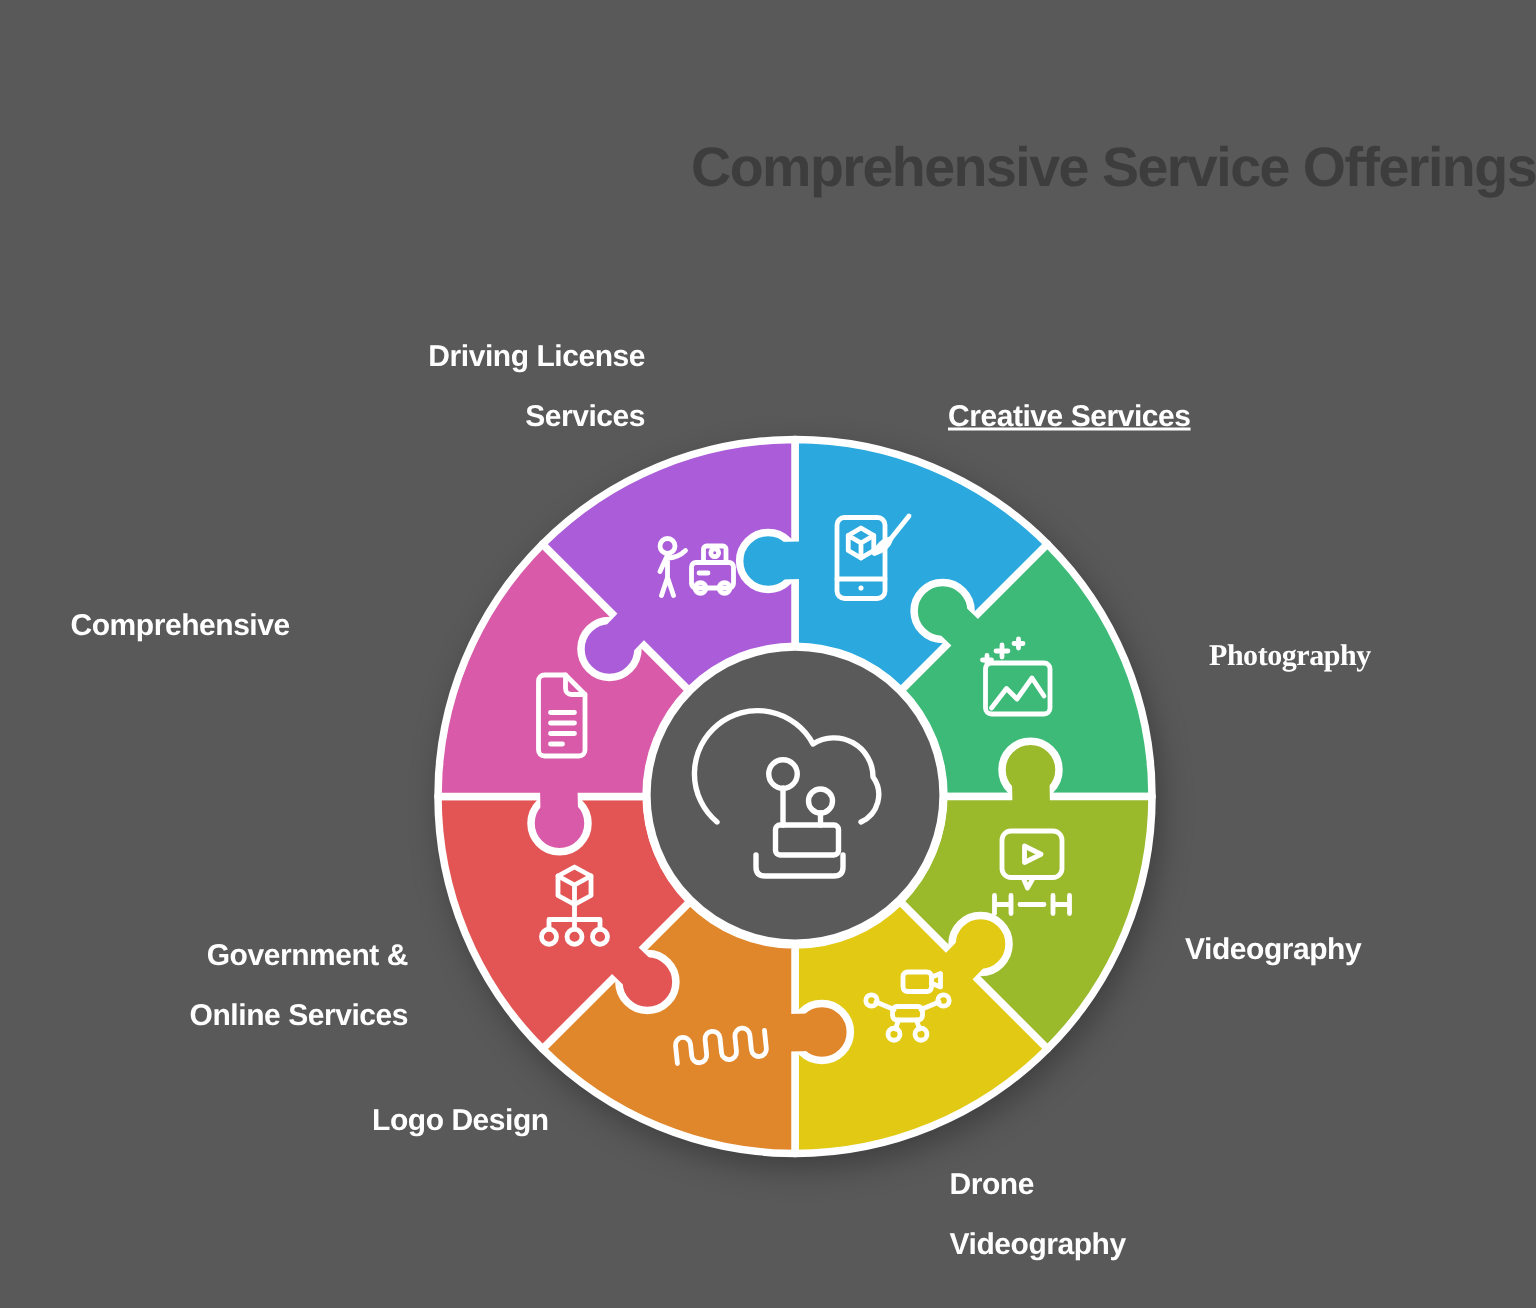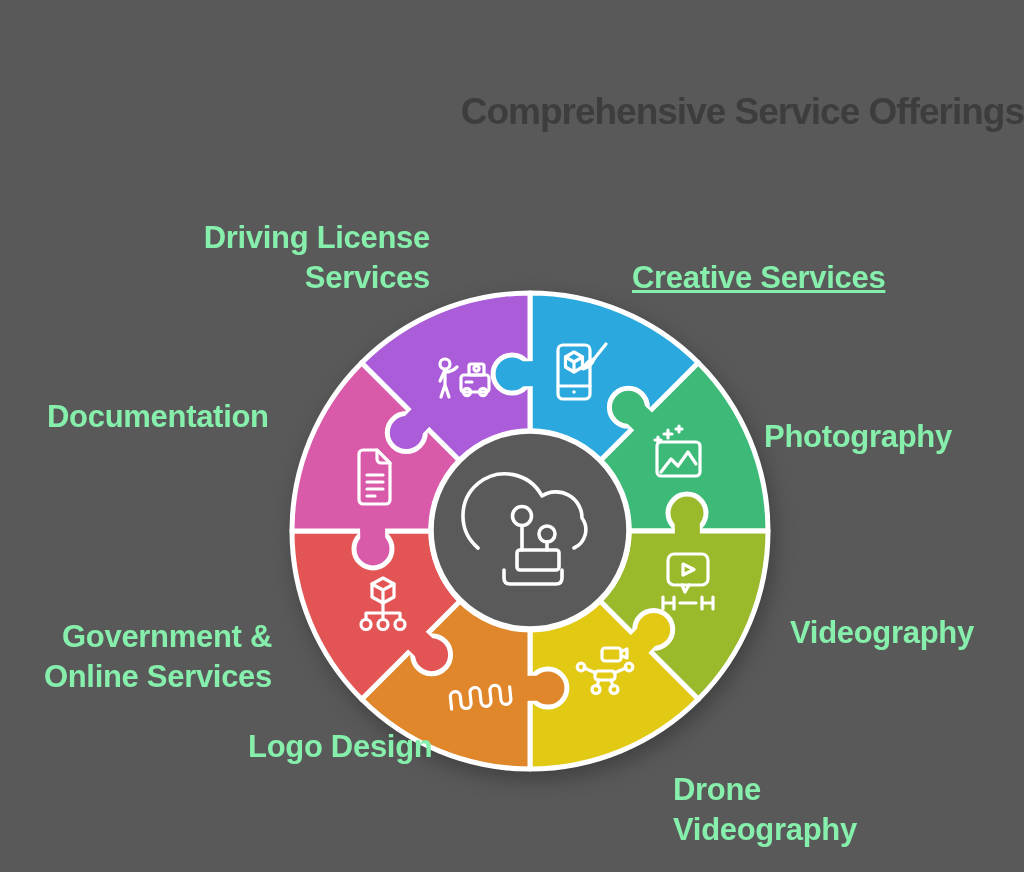--- a/index.html
+++ b/index.html
@@ -9,28 +9,28 @@
     font-family:"Liberation Sans", sans-serif;
   }
   .title{
     position:absolute;left:0;top:90px;width:1024px;text-align:right;
     font-size:37px;font-weight:700;letter-spacing:-1px;color:#3d3d3d;
     line-height:44px;
   }
   .wheel-wrap{position:absolute;left:0;top:0;width:1024px;height:872px;}
   .wheel-wrap svg{filter:drop-shadow(4px 8px 10px rgba(0,0,0,0.28));}
   .seg-label{
-    position:absolute;font-weight:700;font-size:31px;line-height:40px;
-    color:#86efac;white-space:pre-line;letter-spacing:-0.3px;
+    position:absolute;font-weight:700;font-size:20px;line-height:40px;
+    color:#ffffff;white-space:pre-line;letter-spacing:-0.3px;
   }
   .lbl-driving{left:130px;top:218px;width:300px;text-align:right;}
   .lbl-creative{left:632px;top:258px;text-decoration:underline;}
-  .lbl-photography{left:764px;top:417px;}
+  .lbl-photography{left:806px;top:417px;font-family:Liberation Serif, serif;}
   .lbl-videography{left:790px;top:613px;}
-  .lbl-drone{left:633px;top:770px;margin-left:40px;}
+  .lbl-drone{left:633px;top:770px;}
   .lbl-logo{left:248px;top:727px;}
   .lbl-government{left:0px;top:593px;width:272px;text-align:right;margin-top:24px;}
   .lbl-documentation{left:47px;top:397px;}
 </style>
 </head>
 <body>
 
 <div class="wheel-wrap">
   <svg id="wheel" width="1024" height="872" viewBox="0 0 1024 872">
       <path d="M530.0,293.0 A238,238 0 0 1 698.3,362.7 L600.0,461.0 A99,99 0 0 0 530.0,432.0 Z" fill="#2BA9DE" stroke="#ffffff" stroke-width="5" stroke-linejoin="round"></path>
@@ -135,13 +135,13 @@
 <div class="seg-label lbl-driving">Driving License
 Services</div>
 <div class="seg-label lbl-creative">Creative Services</div>
 <div class="seg-label lbl-photography">Photography</div>
 <div class="seg-label lbl-videography">Videography</div>
 <div class="seg-label lbl-drone">Drone
 Videography</div>
 <div class="seg-label lbl-logo">Logo Design</div>
 <div class="seg-label lbl-government">Government &amp;
 Online Services</div>
-<div class="seg-label lbl-documentation">Documentation</div>
+<div class="seg-label lbl-documentation">Comprehensive</div>
 
 </body></html>

